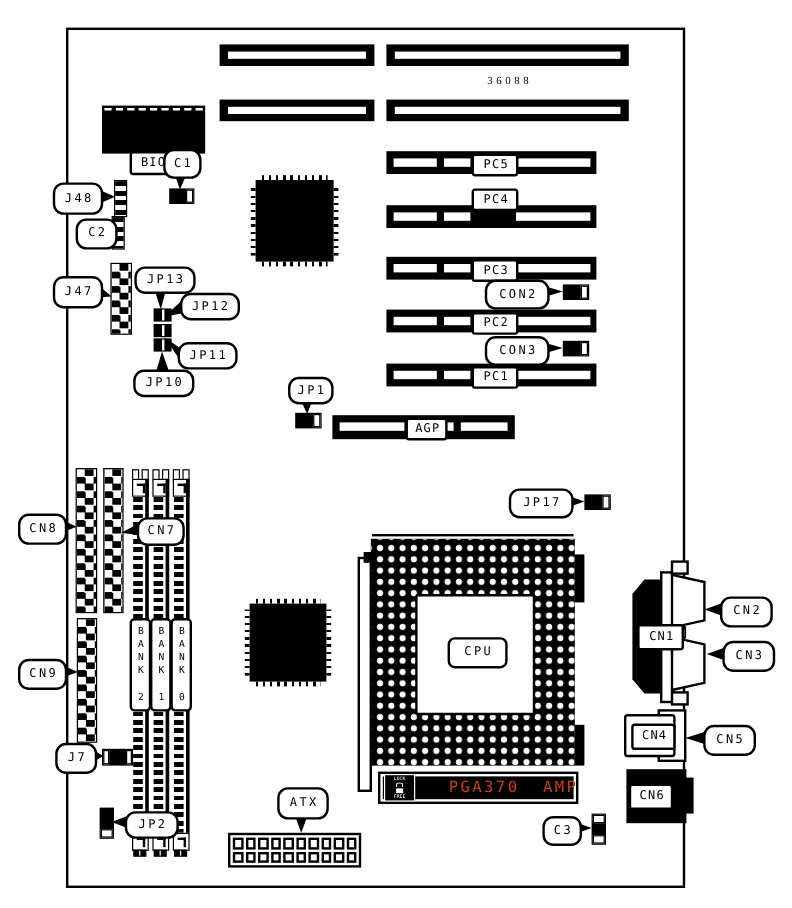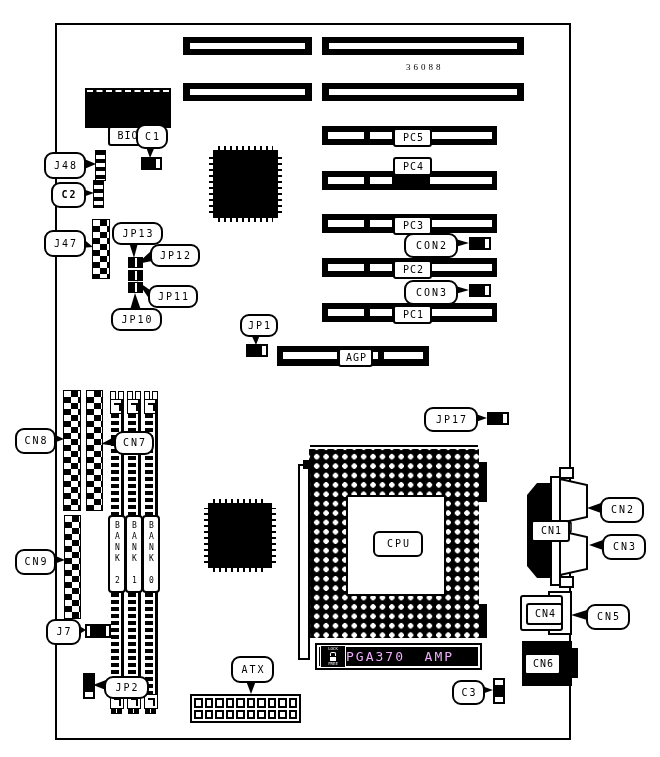--- a/index.html
+++ b/index.html
@@ -50,21 +50,21 @@
   .socket{position:absolute;left:309px;top:449px;width:170px;height:189px;z-index:2;background-color:#000;
           background-image:radial-gradient(circle,#fff 2.4px,transparent 2.9px);background-size:9.4px 9.4px;background-position:3px 3px;}
   .die{position:absolute;left:37px;top:46px;width:96px;height:97px;background:#fff;border:2px solid #000;border-radius:2px;}
   .pgabar{position:absolute;left:315px;top:643px;width:167px;height:27px;background:#000;z-index:2;display:flex;align-items:center;}
   .pgabar::before{content:"";position:absolute;inset:2px;border:2px solid #fff;pointer-events:none;}
   .locklogo{position:relative;margin-left:5px;width:24px;height:19px;border:1px solid #fff;background:#000;z-index:1;
             display:flex;flex-direction:column;align-items:center;justify-content:space-between;
             font-size:4px;line-height:1;color:#fff;letter-spacing:0;padding:1px 0;}
   .locklogo .shk{width:4px;height:3px;border:1px solid #fff;border-bottom:none;border-radius:2px 2px 0 0;}
   .locklogo .bdy{width:6px;height:4px;background:#fff;margin-top:-1px;}
-  .pgatext{position:relative;flex:1;text-align:left;color:#f0abfc;font-size:13px;letter-spacing:2px;white-space:pre;z-index:1;}
+  .pgatext{position:relative;flex:1;text-align:right;color:#c2410c;font-size:13px;letter-spacing:2px;white-space:pre;z-index:1;}
   
   .atxcon{position:absolute;left:190px;top:694px;width:103px;height:21px;border:2px solid #000;background:#fff;z-index:2;
           display:grid;grid-template-columns:repeat(10,1fr);grid-template-rows:1fr 1fr;gap:2px;padding:2px;}
   .atxcon i{border:2px solid #000;background:#fff;display:block;}
   
   .blk{position:absolute;background:#000;z-index:2;}
   .wht{position:absolute;background:#fff;border:2px solid #000;z-index:2;}
   svg.overlay{position:absolute;left:0;top:0;z-index:3;pointer-events:none;}
   .bios{position:absolute;left:85px;top:88px;width:86px;height:40px;background:#000;z-index:2;}
   .bios::before{content:"";position:absolute;left:2px;right:2px;top:2px;border-top:2px dashed #fff;}
@@ -320,21 +320,21 @@
     <polygon points="51,554 51,565 65,560" fill="#000"></polygon>
     <polygon points="76,624 76,636 86,630" fill="#000"></polygon>
     <polygon points="106,680 106,690 93,685" fill="#000"></polygon>
     <polygon points="245,678 257,678 251,694" fill="#000"></polygon>
     <polygon points="601,503 601,513 587,508" fill="#000"></polygon>
     <polygon points="603,540 603,550 589,545" fill="#000"></polygon>
     <polygon points="587,610 587,620 571,615" fill="#000"></polygon>
   </svg>
 
   <div class="tag" style="left:44px;top:152px;width:38px;height:23px;">J48</div>
-  <div class="tag" style="left:51px;top:182px;width:31px;height:22px;font-weight:bold;">C2</div>
+  <div class="tag" style="left:63px;top:182px;width:31px;height:22px;">C2</div>
   <div class="tag" style="left:44px;top:230px;width:38px;height:23px;">J47</div>
   <div class="tag" style="left:112px;top:222px;width:47px;height:19px;">JP13</div>
   <div class="tag" style="left:150px;top:244px;width:46px;height:19px;">JP12</div>
   <div class="tag" style="left:148px;top:285px;width:46px;height:19px;">JP11</div>
   <div class="tag" style="left:111px;top:308px;width:47px;height:19px;">JP10</div>
   <div class="tag" style="left:136px;top:124px;width:28px;height:21px;">C1</div>
   <div class="tag" style="left:240px;top:314px;width:34px;height:19px;">JP1</div>
   <div class="tag" style="left:404px;top:233px;width:50px;height:21px;">CON2</div>
   <div class="tag" style="left:404px;top:280px;width:50px;height:21px;">CON3</div>
   <div class="tag" style="left:424px;top:407px;width:50px;height:21px;">JP17</div>

